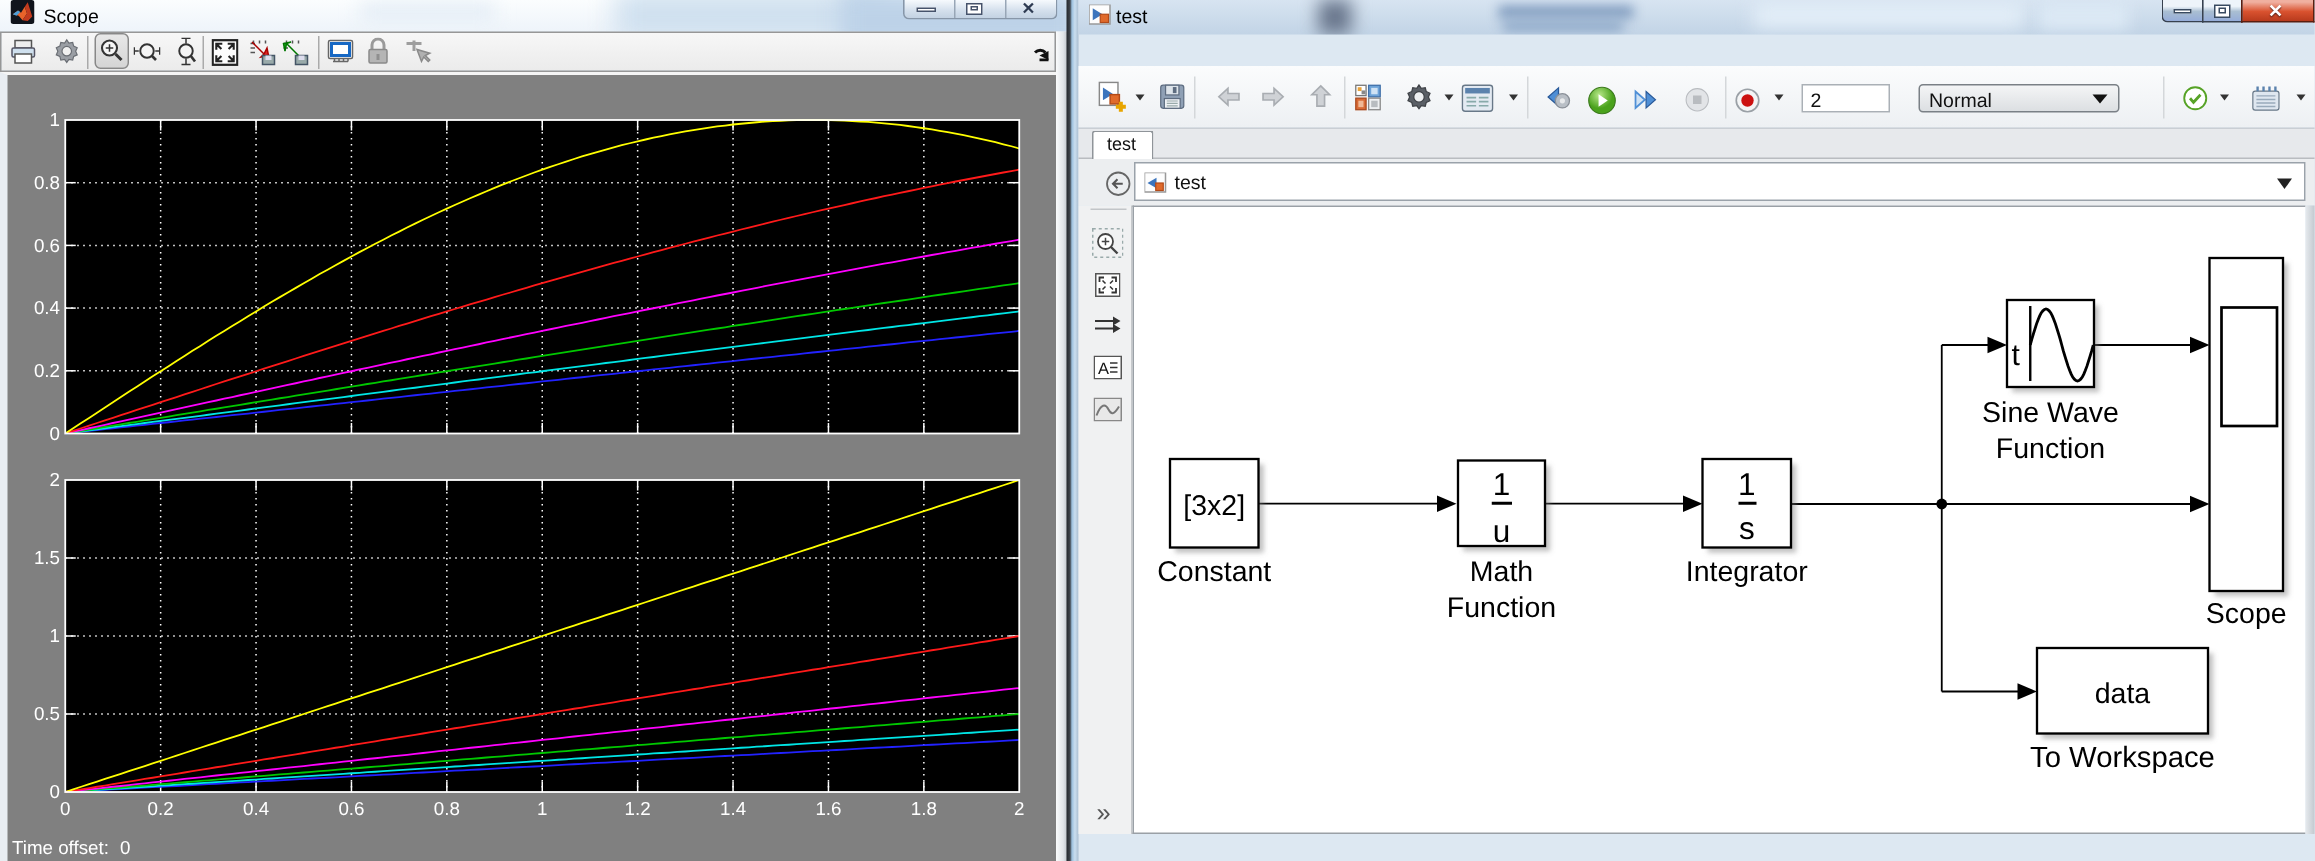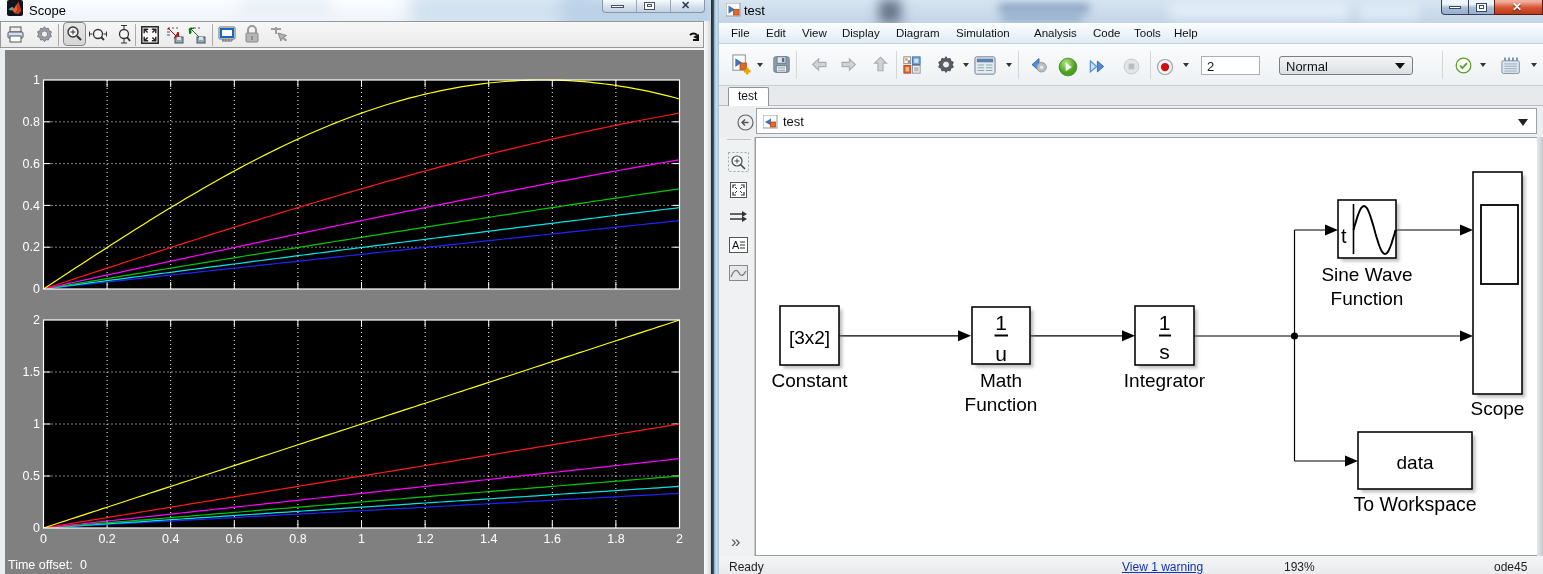--- a/index.html
+++ b/index.html
@@ -251,32 +251,20 @@
     <div class="abs" style="left:71px;top:0px;font-size:12px;font-weight:bold;color:#fff;text-shadow:0 1px 1px #40150c">✕</div>
   </div>
 
   <svg class="abs" style="left:15px;top:3px" width="15" height="14" viewBox="0 0 15 14">
     <rect x="0" y="0" width="14" height="13" fill="#fdfdfd" stroke="#999"></rect>
     <path d="M2.5 2.5 L9 6.5 L2.5 10.5 Z" fill="#3b74bd"></path>
     <rect x="7.5" y="6.5" width="5.5" height="5.5" fill="#e06a2b" stroke="#b34a18" stroke-width="0.8"></rect>
   </svg>
   <div class="lab" style="left:33px;top:3px;font-size:13px;color:#000">test</div>
 
-  <div class="abs" style="left:8px;top:23px;width:824px;height:21px;background:linear-gradient(#fdfeff,#e8f0f8 70%,#dfe9f4);border-bottom:1px solid #c5d1de">
-    <div class="lab" style="left:12px;top:4px;font-size:11.5px;color:#111">File</div>
-    <div class="lab" style="left:47px;top:4px;font-size:11.5px;color:#111">Edit</div>
-    <div class="lab" style="left:83px;top:4px;font-size:11.5px;color:#111">View</div>
-    <div class="lab" style="left:123px;top:4px;font-size:11.5px;color:#111">Display</div>
-    <div class="lab" style="left:177px;top:4px;font-size:11.5px;color:#111">Diagram</div>
-    <div class="lab" style="left:237px;top:4px;font-size:11.5px;color:#111">Simulation</div>
-    <div class="lab" style="left:315px;top:4px;font-size:11.5px;color:#111">Analysis</div>
-    <div class="lab" style="left:374px;top:4px;font-size:11.5px;color:#111">Code</div>
-    <div class="lab" style="left:415px;top:4px;font-size:11.5px;color:#111">Tools</div>
-    <div class="lab" style="left:455px;top:4px;font-size:11.5px;color:#111">Help</div>
-  </div>
 
   <div class="abs" style="left:8px;top:44px;width:824px;height:42px;background:linear-gradient(#fbfcfd,#edf0f3);border-bottom:1px solid #c9ced4">
 
     <svg class="abs" style="left:12px;top:10px" width="21" height="21" viewBox="0 0 22 22">
       <rect x="2" y="1" width="13" height="16" fill="#fff" stroke="#888"></rect>
       <path d="M4.5 4.5L11.5 9l-7 4.5z" fill="#3b74bd"></path>
       <rect x="9.5" y="9.5" width="6.5" height="6.5" fill="#e06a2b" stroke="#b34a18"></rect>
       <path d="M17 14.5v7M13.5 18h7" stroke="#e8a500" stroke-width="2.8"></path>
     </svg>
     <div class="abs" style="left:38px;top:19px;width:0;height:0;border-left:3.5px solid transparent;border-right:3.5px solid transparent;border-top:4.5px solid #333"></div>
@@ -420,26 +408,20 @@
       <rect x="0.5" y="0.5" width="18" height="15" fill="#e8e8e8" stroke="#888"></rect>
       <path d="M2 12c3-8 6-8 8-4s4 3 7-2" fill="none" stroke="#777" stroke-width="1.3"></path>
     </svg>
     <div class="lab" style="left:12px;top:395px;font-size:17px;color:#555">»</div>
   </div>
 
   <div class="abs" style="left:44px;top:137px;width:782px;height:419px;background:#fff;border:1px solid #9aa0a6;border-right:none"></div>
 
   <div class="abs" style="left:826px;top:137px;width:6px;height:419px;background:linear-gradient(90deg,#e6eaee,#c3c9cf)"></div>
 
-  <div class="abs" style="left:8px;top:556px;width:824px;height:18px;background:linear-gradient(#f4f5f6,#e9ebed)">
-    <div class="lab" style="left:10px;top:4px;font-size:12px;color:#222">Ready</div>
-    <div class="lab" style="left:403px;top:4px;font-size:12px;color:#1133bb;text-decoration:underline">View 1 warning</div>
-    <div class="lab" style="left:565px;top:4px;font-size:12px;color:#222">193%</div>
-    <div class="lab" style="left:775px;top:4px;font-size:12px;color:#222">ode45</div>
-  </div>
 </div>
 <svg style="position:absolute;left:0;top:0" width="1543" height="574" viewBox="0 0 1543 574">
       <defs>
         <filter id="bl" x="-30%" y="-30%" width="160%" height="160%">
           <feGaussianBlur stdDeviation="1.6"></feGaussianBlur>
         </filter>
       </defs>
       <line x1="839" y1="335.8" x2="960" y2="335.8" stroke="#000" stroke-width="1.2"></line>
       <path d="M 971 335.8 L 958 330.3 L 958 341.3 Z" fill="#000"></path>
       <line x1="1030" y1="335.8" x2="1124" y2="335.8" stroke="#000" stroke-width="1.2"></line>

